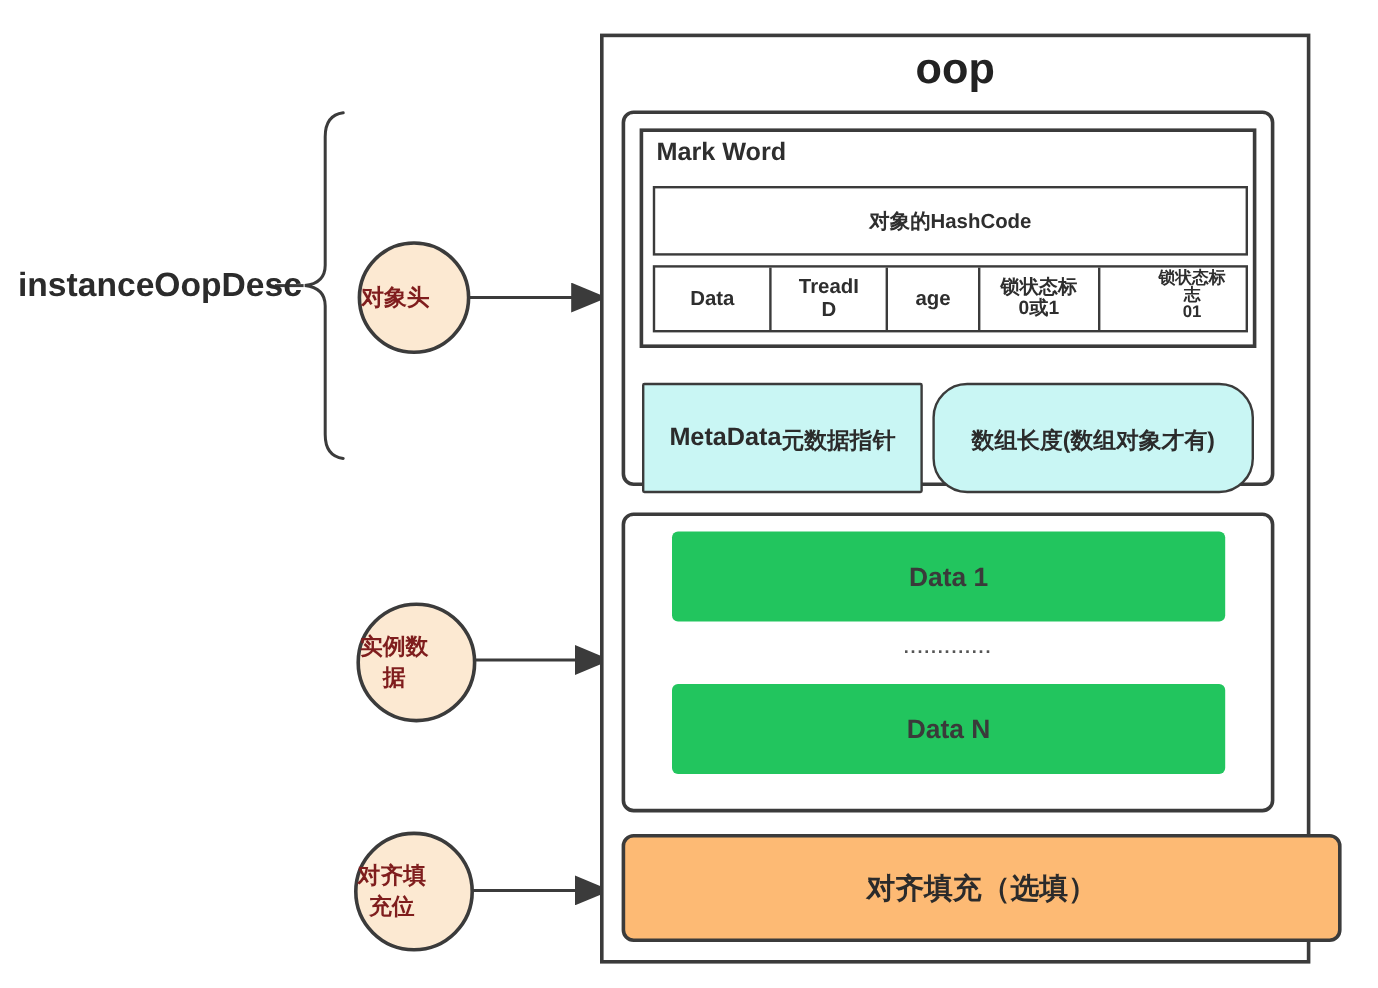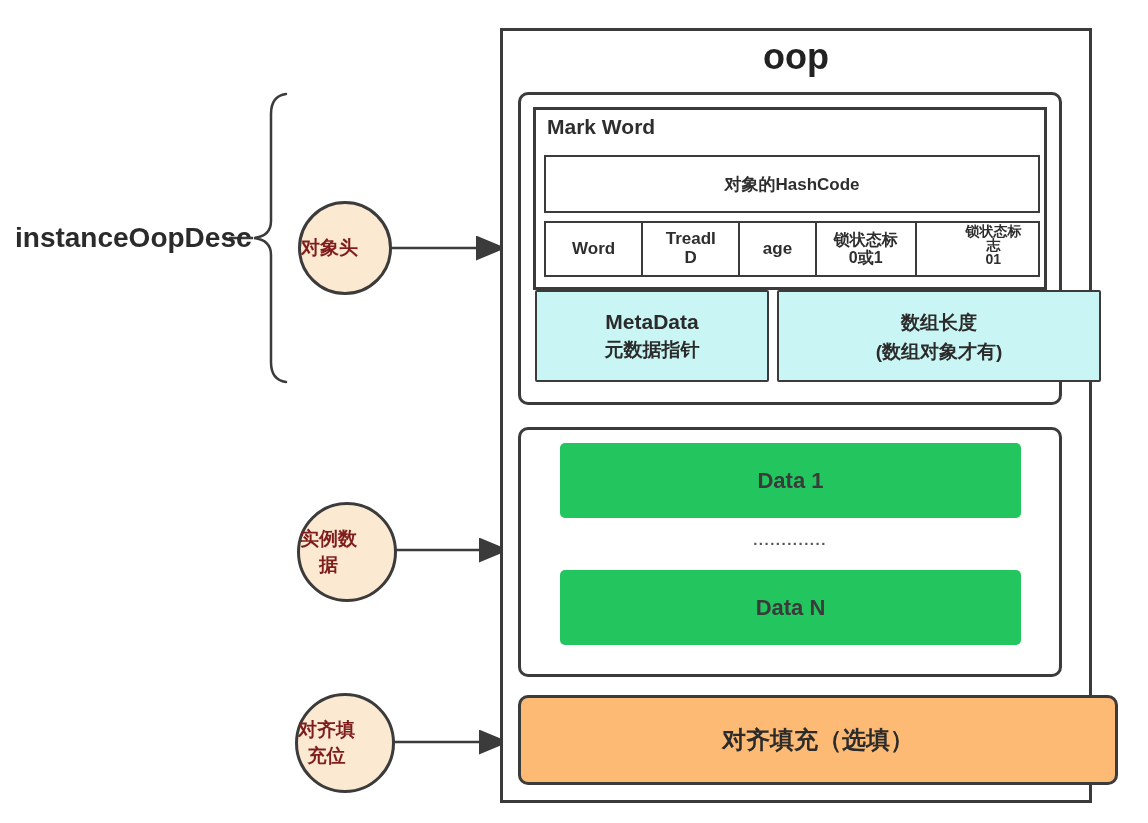--- a/index.html
+++ b/index.html
@@ -64,27 +64,27 @@
   }
   .cell:last-child{border-right:none;padding-left:32px;}
   .cell:nth-child(1){width:98px;}
   .cell:nth-child(2){width:98px;}
   .cell:nth-child(3){width:77px;}
   .cell:nth-child(4){width:101px;font-size:16px;}
   .cell:nth-child(5){width:122px;font-size:14px;line-height:1.0;}
   .cell:nth-child(5) .ml{margin-top:-8px;}
 
   .meta-box,.arraylen-box{
-    position:absolute;top:290px;height:92px;background:#c9f6f4;
+    position:absolute;top:319px;height:92px;background:#c9f6f4;
     border:2.5px solid #3b3b3b;box-sizing:border-box;border-radius:2px;
-    display:flex;flex-direction:column;align-items:center;justify-content:center;
+    display:flex;flex-direction:row;align-items:center;justify-content:center;
     font-weight:bold;text-align:center;
   }
   .meta-box{left:535px;width:234px;}
-  .arraylen-box{left:777px;width:324px;}
+  .arraylen-box{left:777px;width:268px;border-radius:29px;}
   .meta-line1{font-size:21px;color:#2b2b2b;}
   .meta-line2{font-size:19px;color:#2b2b2b;margin-top:3px;}
 
   
   .instance-box{
     position:absolute;left:518px;top:427px;width:544px;height:250px;
     border:3px solid #3b3b3b;border-radius:10px;box-sizing:border-box;background:#fff;
   }
   .data-box{
     position:absolute;left:560px;width:461px;height:75px;background:#22c55e;
@@ -144,21 +144,21 @@
   <div class="oop-title">oop</div>
 
   <div class="header-box"></div>
   <div class="markword-box"></div>
   <div class="markword-label">Mark Word</div>
   <div class="hashcode-box">
     <span>对象的HashCode</span>
   </div>
   <div class="cell-row">
     <div class="cell">
-      <span class="ml">Word</span>
+      <span class="ml">Data</span>
     </div>
     <div class="cell">
       <span class="ml">TreadI
 D</span>
     </div>
     <div class="cell">
       <span class="ml">age</span>
     </div>
     <div class="cell">
       <span class="ml">锁状态标

